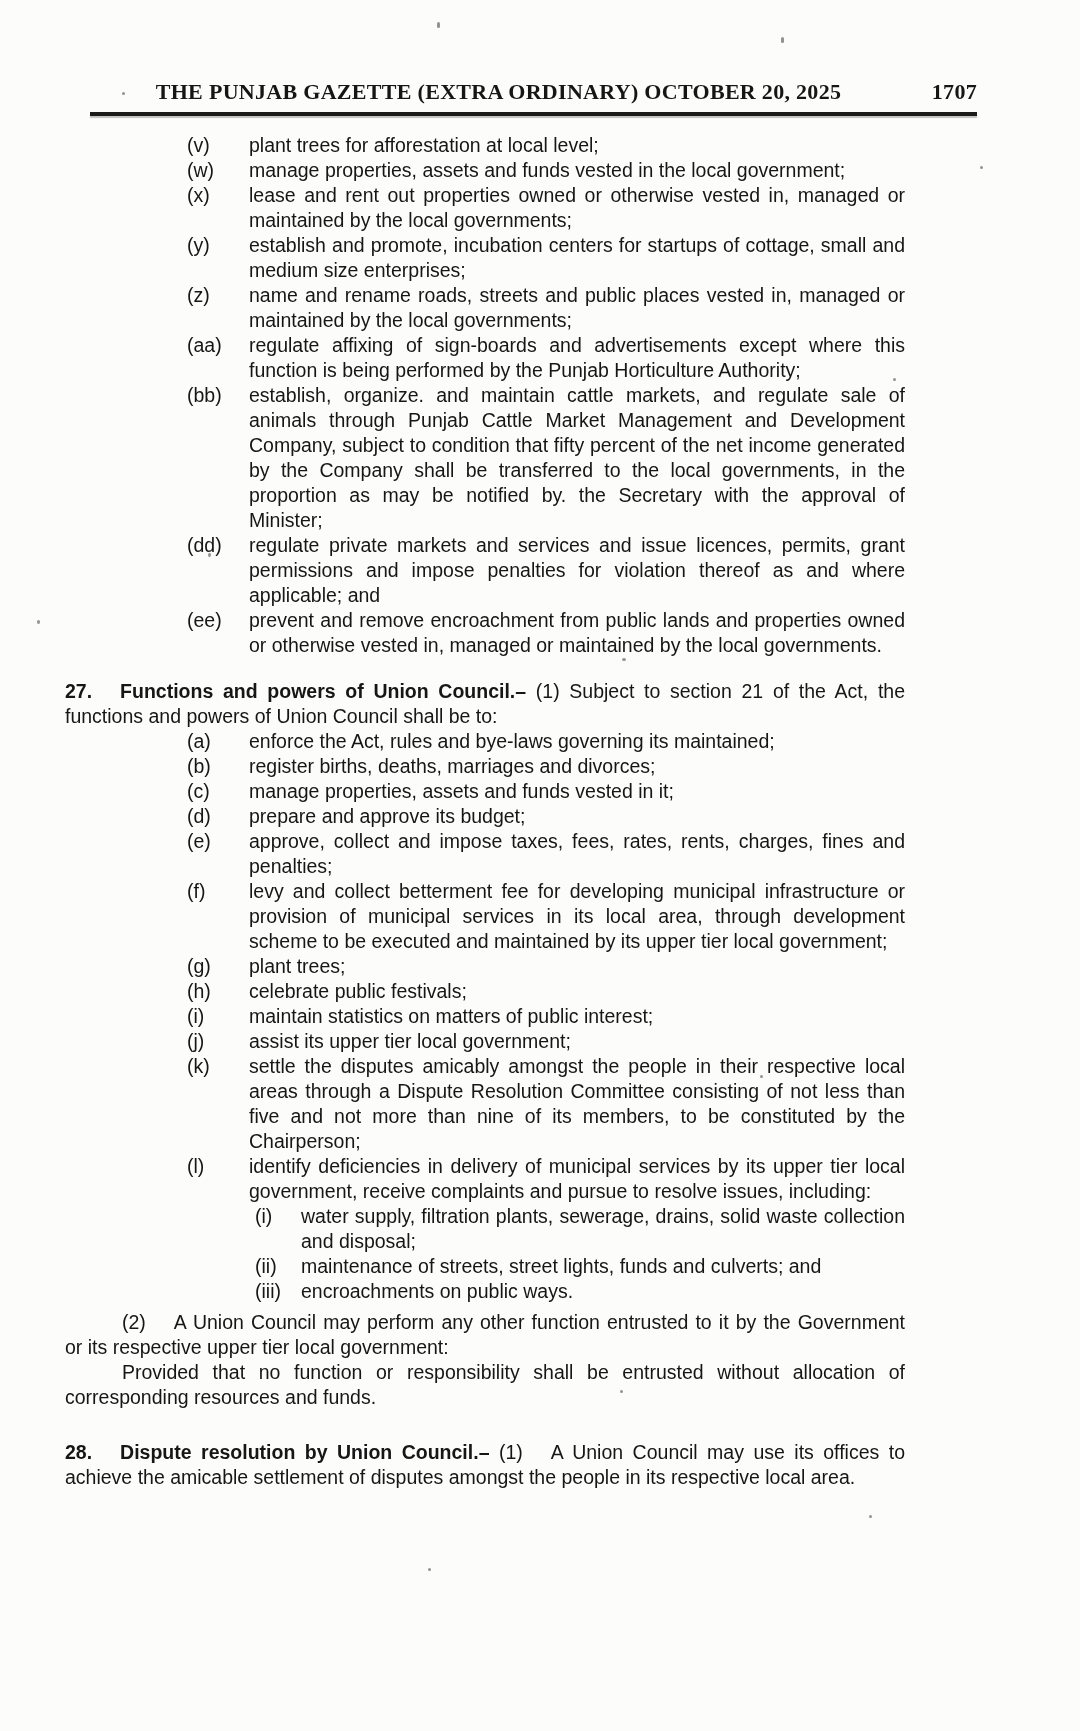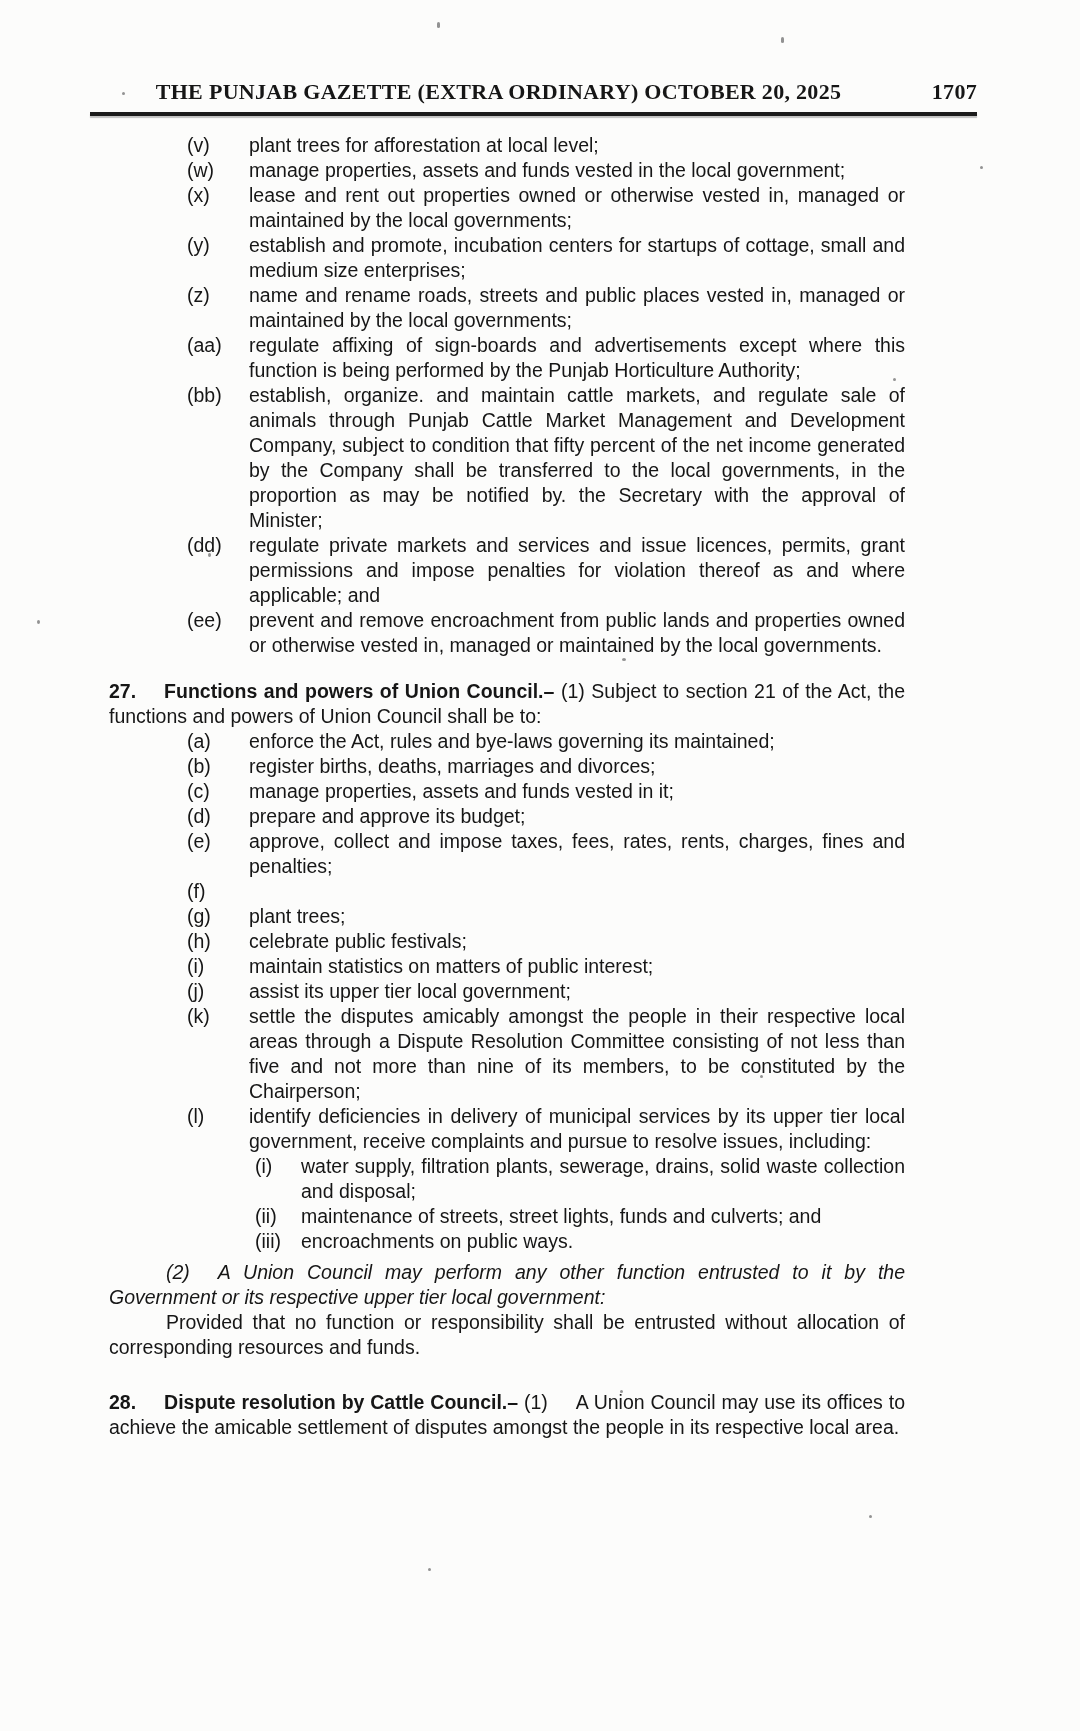--- a/index.html
+++ b/index.html
@@ -31,27 +31,27 @@
   
   .content{
     position:absolute;left:65px;top:133px;width:840px;
   }
   .item{display:flex;}
   .clauses .item > .lbl{flex:0 0 62px;margin-left:122px;}
   .clauses .item > .txt{flex:1;text-align:justify;}
   .sub .item > .lbl{flex:0 0 46px;margin-left:190px;}
   .sub .item > .txt{flex:1;text-align:justify;}
   p{margin:0;}
-  .para{text-align:justify;margin-left:44px;}
+  .para{text-align:justify;}
   .indent{text-indent:57px;}
   .bold{font-weight:bold;}
   .num{font-weight:bold;margin-right:28px;}
   .gap{display:inline-block;width:28px;}
   .sec27{margin-top:21px;}
-  .p2{margin-top:6px;font-style:italic;}
+  .p2{margin-top:6px;}
   .sec28{margin-top:30px;}
   
   .speck{position:absolute;background:#6f6f6f;border-radius:50%;opacity:.75;}
   .s1{left:437px;top:22px;width:3px;height:6px;border-radius:2px;}
   .s2{left:781px;top:37px;width:3px;height:6px;border-radius:2px;}
   .s3{left:122px;top:92px;width:3px;height:3px;}
   .s4{left:980px;top:166px;width:3px;height:3px;}
   .s5{left:37px;top:620px;width:3px;height:4px;}
   .s6{left:893px;top:378px;width:3px;height:3px;}
   .s7{left:208px;top:553px;width:3px;height:4px;}
@@ -134,20 +134,21 @@
         <div class="item">
           <span class="lbl">(d)</span>
           <div class="txt">prepare and approve its budget;</div>
         </div>
         <div class="item">
           <span class="lbl">(e)</span>
           <div class="txt">approve, collect and impose taxes, fees, rates, rents, charges, fines and penalties;</div>
         </div>
         <div class="item">
           <span class="lbl">(f)</span>
+          <div class="txt">levy and collect betterment fee for developing municipal infrastructure or provision of municipal services in its local area, through development scheme to be executed and maintained by its upper tier local government;</div>
         </div>
         <div class="item">
           <span class="lbl">(g)</span>
           <div class="txt">plant trees;</div>
         </div>
         <div class="item">
           <span class="lbl">(h)</span>
           <div class="txt">celebrate public festivals;</div>
         </div>
         <div class="item">
@@ -183,21 +184,21 @@
         </div>
       </div>
 
     <p class="para indent p2">
       <span>(2)</span><span class="gap"></span><span>A Union Council may perform any other function entrusted to it by the Government or its respective upper tier local government:</span>
     </p>
 
     <p class="para indent">Provided that no function or responsibility shall be entrusted without allocation of corresponding resources and funds.</p>
 
     <p class="para sec28">
-      <span class="num">28.</span><span class="bold">Dispute resolution by Cattle Council.–</span>
+      <span class="num">28.</span><span class="bold">Dispute resolution by Union Council.–</span>
       <span>(1)</span><span class="gap"></span><span>A Union Council may use its offices to achieve the amicable settlement of disputes amongst the people in its respective local area.</span>
     </p>
 
   </div>
 
   <i class="speck s1"></i>
   <i class="speck s2"></i>
   <i class="speck s3"></i>
   <i class="speck s4"></i>
   <i class="speck s5"></i>

